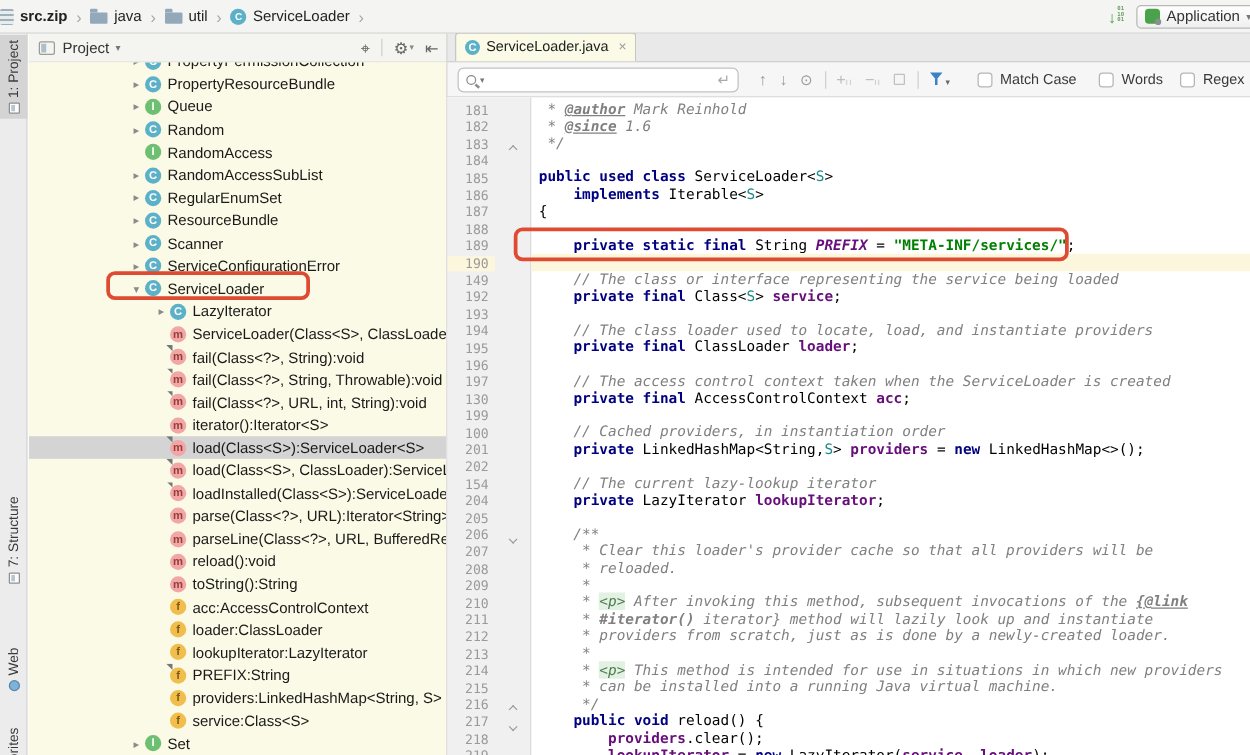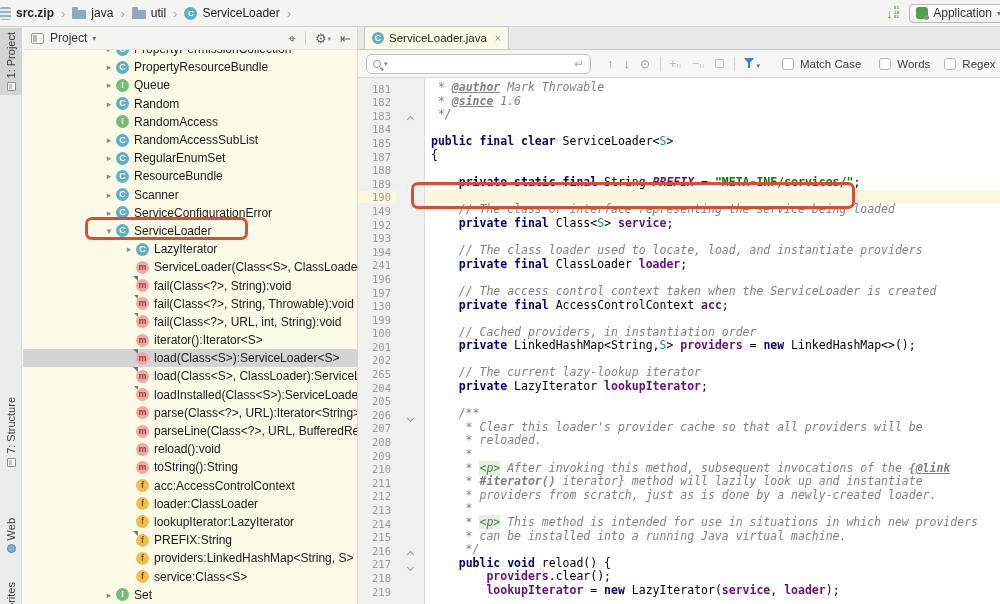--- a/index.html
+++ b/index.html
@@ -383,21 +383,21 @@
   <span class="cb" style="margin-left:14px;"></span>
   <span class="cblabel">Regex</span>
 </div>
 
 <div class="codearea">
   <div class="gutterbg"></div>
   <div class="codelines">
       <div class="cl">
         <span class="num">181</span>
         <span class="foldcol"></span>
-        <span class="txt"><span class="tk-d"> * </span><span class="tk-dt">@author</span><span class="tk-d"> Mark Throwable</span></span>
+        <span class="txt"><span class="tk-d"> * </span><span class="tk-dt">@author</span><span class="tk-d"> Mark Reinhold</span></span>
       </div>
       <div class="cl">
         <span class="num">182</span>
         <span class="foldcol"></span>
         <span class="txt"><span class="tk-d"> * </span><span class="tk-dt">@since</span><span class="tk-d"> 1.6</span></span>
       </div>
       <div class="cl">
         <span class="num">183</span>
         <span class="foldcol">
           <i class="chev up"></i>
@@ -405,21 +405,26 @@
         <span class="txt"><span class="tk-d"> */</span></span>
       </div>
       <div class="cl">
         <span class="num">184</span>
         <span class="foldcol"></span>
         <span class="txt"></span>
       </div>
       <div class="cl">
         <span class="num">185</span>
         <span class="foldcol"></span>
-        <span class="txt"><span class="tk-k">public final clear </span><span class="tk-p">ServiceLoader&lt;</span><span class="tk-tp">S</span><span class="tk-p">&gt;</span></span>
+        <span class="txt"><span class="tk-k">public used class </span><span class="tk-p">ServiceLoader&lt;</span><span class="tk-tp">S</span><span class="tk-p">&gt;</span></span>
+      </div>
+      <div class="cl">
+        <span class="num">186</span>
+        <span class="foldcol"></span>
+        <span class="txt"><span class="tk-p">    </span><span class="tk-k">implements</span><span class="tk-p"> Iterable&lt;</span><span class="tk-tp">S</span><span class="tk-p">&gt;</span></span>
       </div>
       <div class="cl">
         <span class="num">187</span>
         <span class="foldcol"></span>
         <span class="txt"><span class="tk-p">{</span></span>
       </div>
       <div class="cl">
         <span class="num">188</span>
         <span class="foldcol"></span>
         <span class="txt"></span>
@@ -448,21 +453,21 @@
         <span class="num">193</span>
         <span class="foldcol"></span>
         <span class="txt"></span>
       </div>
       <div class="cl">
         <span class="num">194</span>
         <span class="foldcol"></span>
         <span class="txt"><span class="tk-p">    </span><span class="tk-c">// The class loader used to locate, load, and instantiate providers</span></span>
       </div>
       <div class="cl">
-        <span class="num">241</span>
+        <span class="num">195</span>
         <span class="foldcol"></span>
         <span class="txt"><span class="tk-p">    </span><span class="tk-k">private final</span><span class="tk-p"> ClassLoader </span><span class="tk-f">loader</span><span class="tk-p">;</span></span>
       </div>
       <div class="cl">
         <span class="num">196</span>
         <span class="foldcol"></span>
         <span class="txt"></span>
       </div>
       <div class="cl">
         <span class="num">197</span>
@@ -488,21 +493,21 @@
         <span class="num">201</span>
         <span class="foldcol"></span>
         <span class="txt"><span class="tk-p">    </span><span class="tk-k">private</span><span class="tk-p"> LinkedHashMap&lt;String,</span><span class="tk-tp">S</span><span class="tk-p">&gt; </span><span class="tk-f">providers</span><span class="tk-p"> = </span><span class="tk-k">new</span><span class="tk-p"> LinkedHashMap&lt;&gt;();</span></span>
       </div>
       <div class="cl">
         <span class="num">202</span>
         <span class="foldcol"></span>
         <span class="txt"></span>
       </div>
       <div class="cl">
-        <span class="num">265</span>
+        <span class="num">154</span>
         <span class="foldcol"></span>
         <span class="txt"><span class="tk-p">    </span><span class="tk-c">// The current lazy-lookup iterator</span></span>
       </div>
       <div class="cl">
         <span class="num">204</span>
         <span class="foldcol"></span>
         <span class="txt"><span class="tk-p">    </span><span class="tk-k">private</span><span class="tk-p"> LazyIterator </span><span class="tk-f">lookupIterator</span><span class="tk-p">;</span></span>
       </div>
       <div class="cl">
         <span class="num">205</span>

